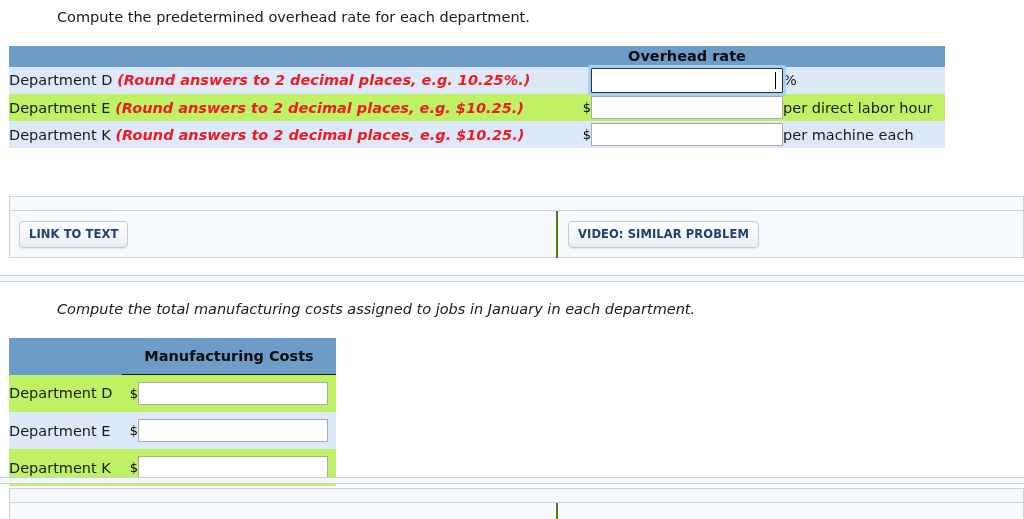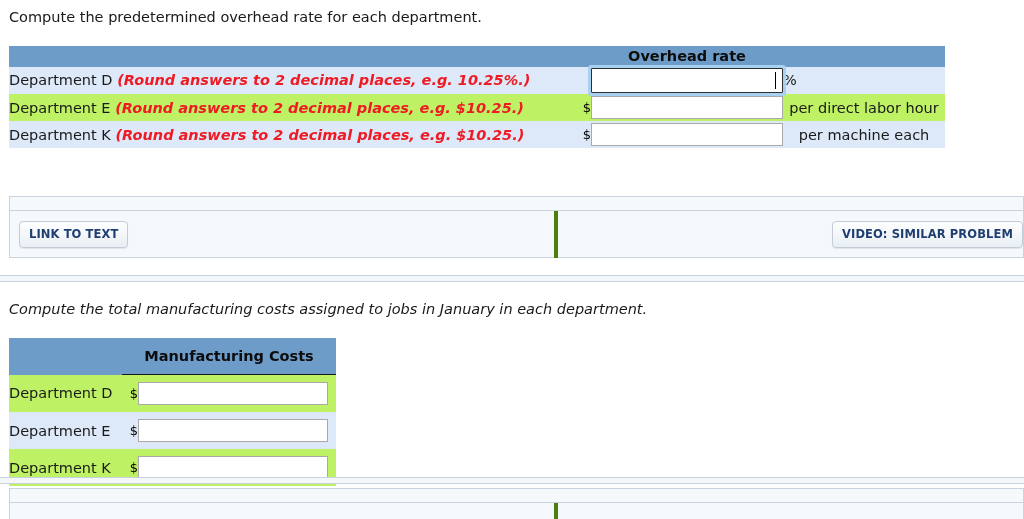--- a/index.html
+++ b/index.html
@@ -16,20 +16,21 @@
     color: #000000;
     position: relative;
   }
 
   
   .prompt {
     font-size: 14.5px;
     color: #1a1a1a;
     line-height: 16px;
     white-space: nowrap;
+    margin-left: 48px;
   }
   #prompt-1 { position: absolute; left: 9px; top: 9px; }
   #prompt-2 { position: absolute; left: 9px; top: 301px; font-style: italic; }
 
   
   .data-table {
     position: absolute;
     border-collapse: collapse;
     table-layout: fixed;
     font-size: 14.5px;
@@ -75,21 +76,20 @@
     vertical-align: bottom;
     padding-bottom: 3px;
     padding-right: 2px;
     color: #000;
   }
   .unit-cell {
     white-space: nowrap;
     padding-left: 5px;
     overflow: hidden;
     color: #1a1a1a;
-    text-align: center;
   }
   .pct-cell {
     white-space: nowrap;
     padding-left: 6px;
     color: #1a1a1a;
   }
 
   
   .txt {
     box-sizing: border-box;
@@ -154,33 +154,32 @@
     height: 14px;
     border-bottom: 1px solid #c9d4de;
     box-sizing: border-box;
   }
   .res-body {
     display: flex;
     height: 47px;
   }
   .res-left {
     width: 548px;
-    border-right: 4px solid #4d7c0f;
+    border-right: 2px solid #4d7c0f;
     box-sizing: border-box;
     display: flex;
     align-items: center;
     padding-left: 9px;
     text-align: right;
   }
   .res-right {
     flex: 1;
     display: flex;
     align-items: center;
     padding-left: 10px;
-    justify-content: flex-end;
   }
   .res-btn {
     display: inline-block;
     background: linear-gradient(to bottom, #fdfefe 0%, #f3f6f9 55%, #e8eef3 100%);
     border: 1px solid #c3ccd6;
     border-radius: 4px;
     box-shadow: 0 1px 1px rgba(0,0,0,0.08);
     color: #1f3e72;
     font-family: "DejaVu Sans", "Liberation Sans", sans-serif;
     font-size: 11.5px;

